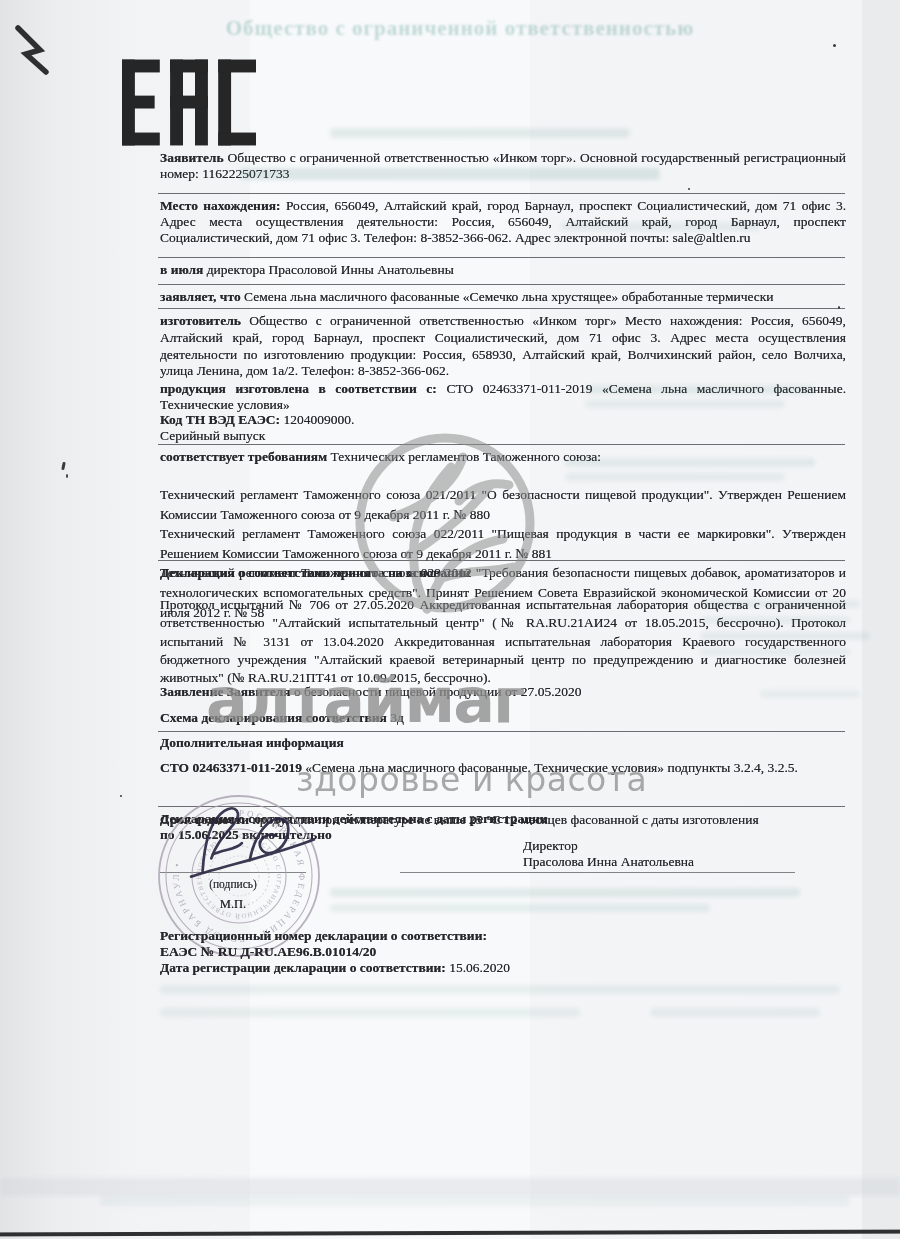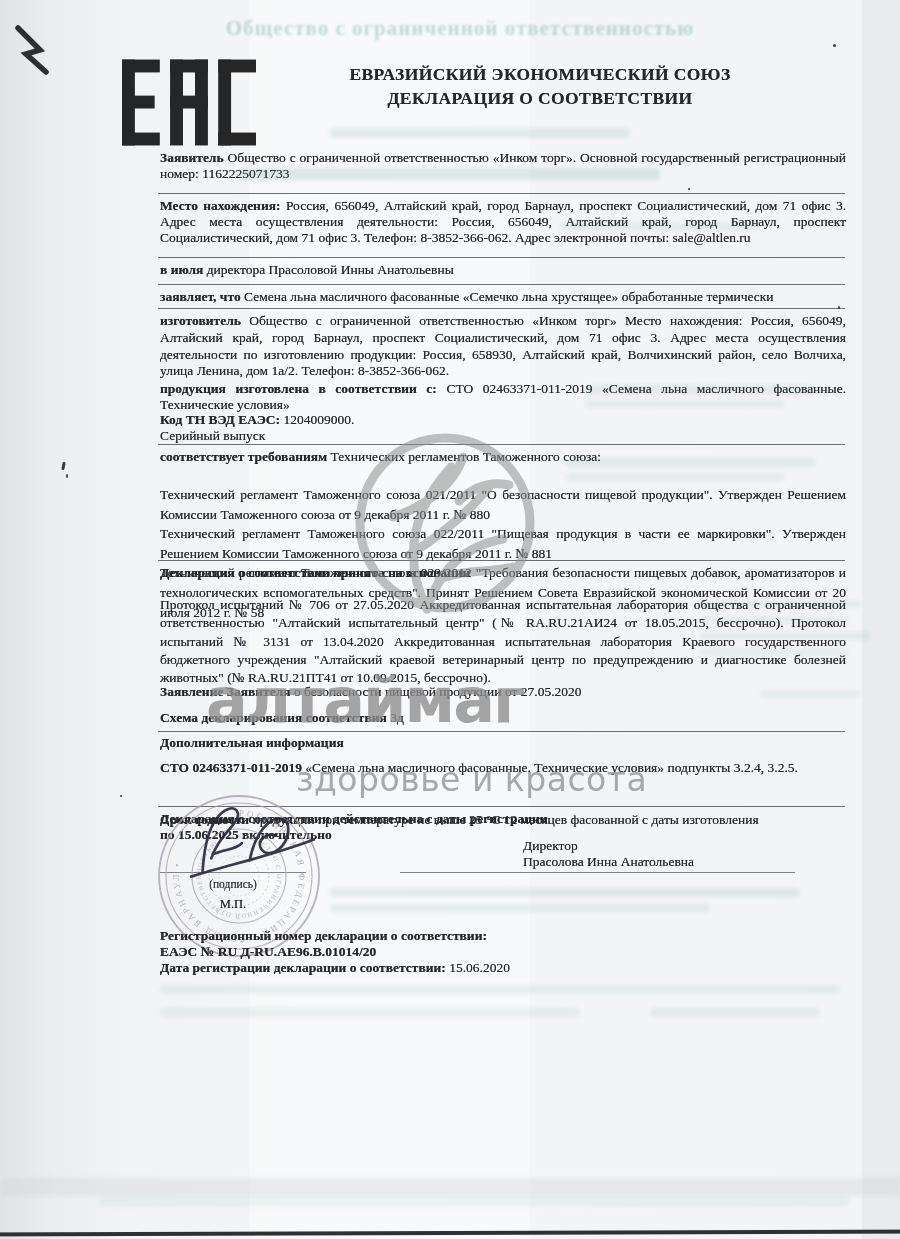--- a/index.html
+++ b/index.html
@@ -45,24 +45,20 @@
       <rect x="56" y="0" width="15" height="100"></rect>
         <rect x="85" y="0" width="15" height="100"></rect>
       <rect x="56" y="0" width="44" height="15"></rect>
         <rect x="56" y="42" width="44" height="15"></rect>
       <rect x="112" y="0" width="15" height="100"></rect>
         <rect x="112" y="0" width="44" height="15"></rect>
       <rect x="112" y="85" width="44" height="15"></rect>
     </g>
   </svg>
 
-  <div class="txt center" style="left:280px;top:62px;width:520px;font-size:17.5px;font-weight:bold;letter-spacing:.4px;line-height:24px;">
-    <div>ЕВРАЗИЙСКИЙ ЭКОНОМИЧЕСКИЙ СОЮЗ</div>
-    <div>ДЕКЛАРАЦИЯ О СООТВЕТСТВИИ</div>
-  </div>
 
   <div class="txt" style="top:150px;">
     <b>Заявитель</b> <span>Общество с ограниченной ответственностью «Инком торг». Основной государственный регистрационный номер: 1162225071733</span>
   </div>
 
   <div class="rule" style="top:193px;"></div>
   <div class="txt" style="top:198px;line-height:15.8px;">
     <b>Место нахождения:</b> <span>Россия, 656049, Алтайский край, город Барнаул, проспект Социалистический, дом 71 офис 3. Адрес места осуществления деятельности: Россия, 656049, Алтайский край, город Барнаул, проспект Социалистический, дом 71 офис 3. Телефон: 8-3852-366-062.  Адрес электронной почты: sale@altlen.ru</span>
   </div>
 

